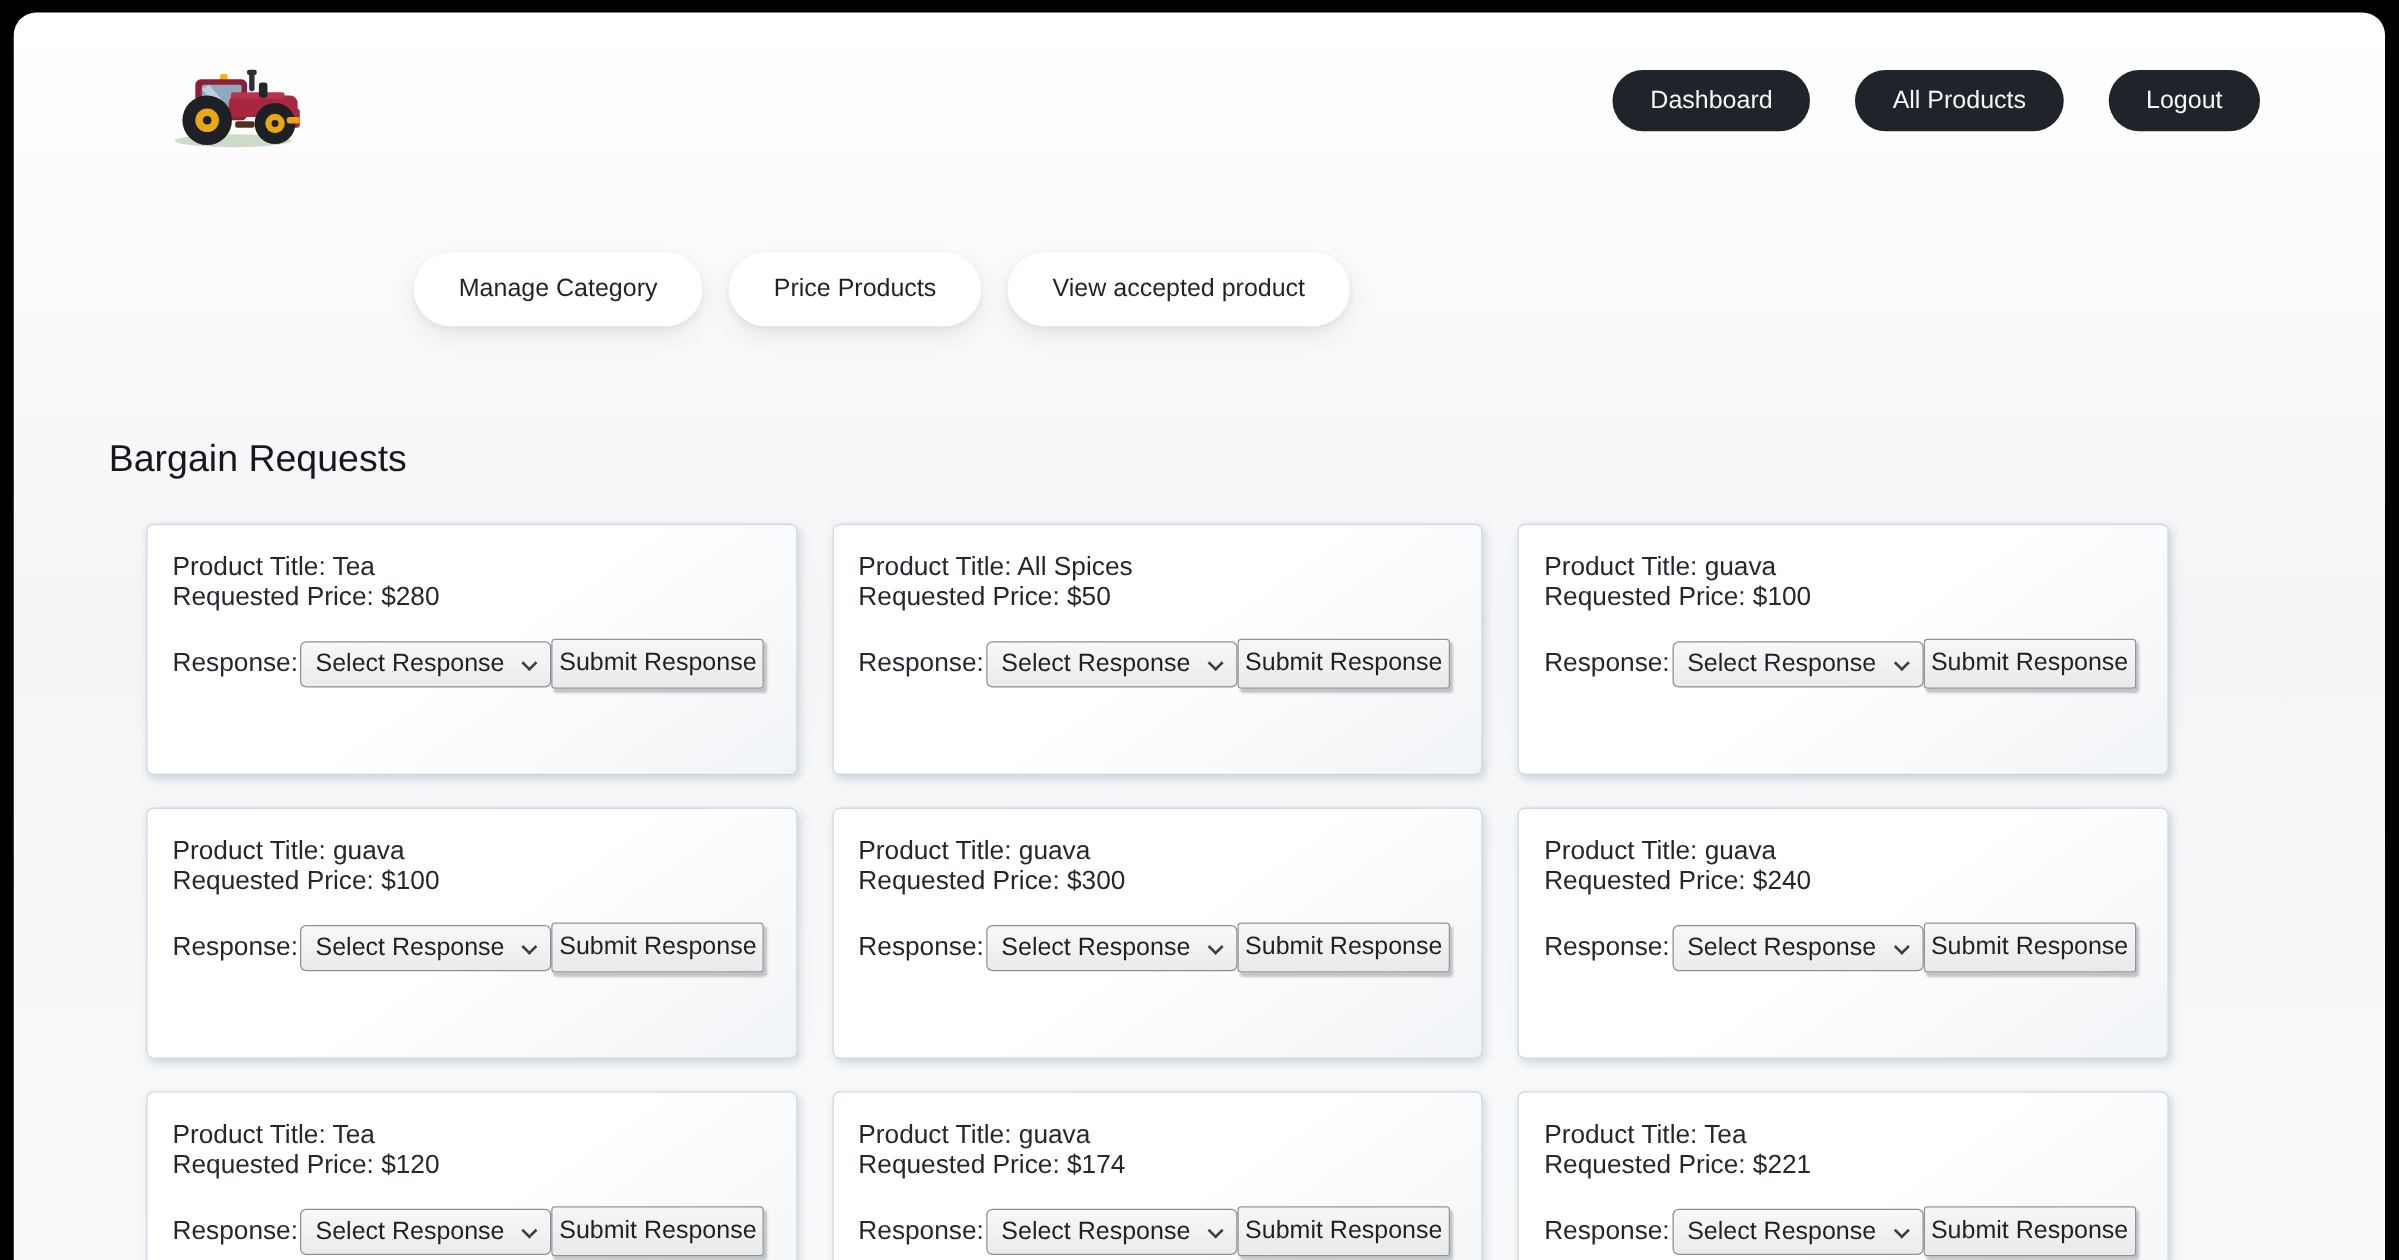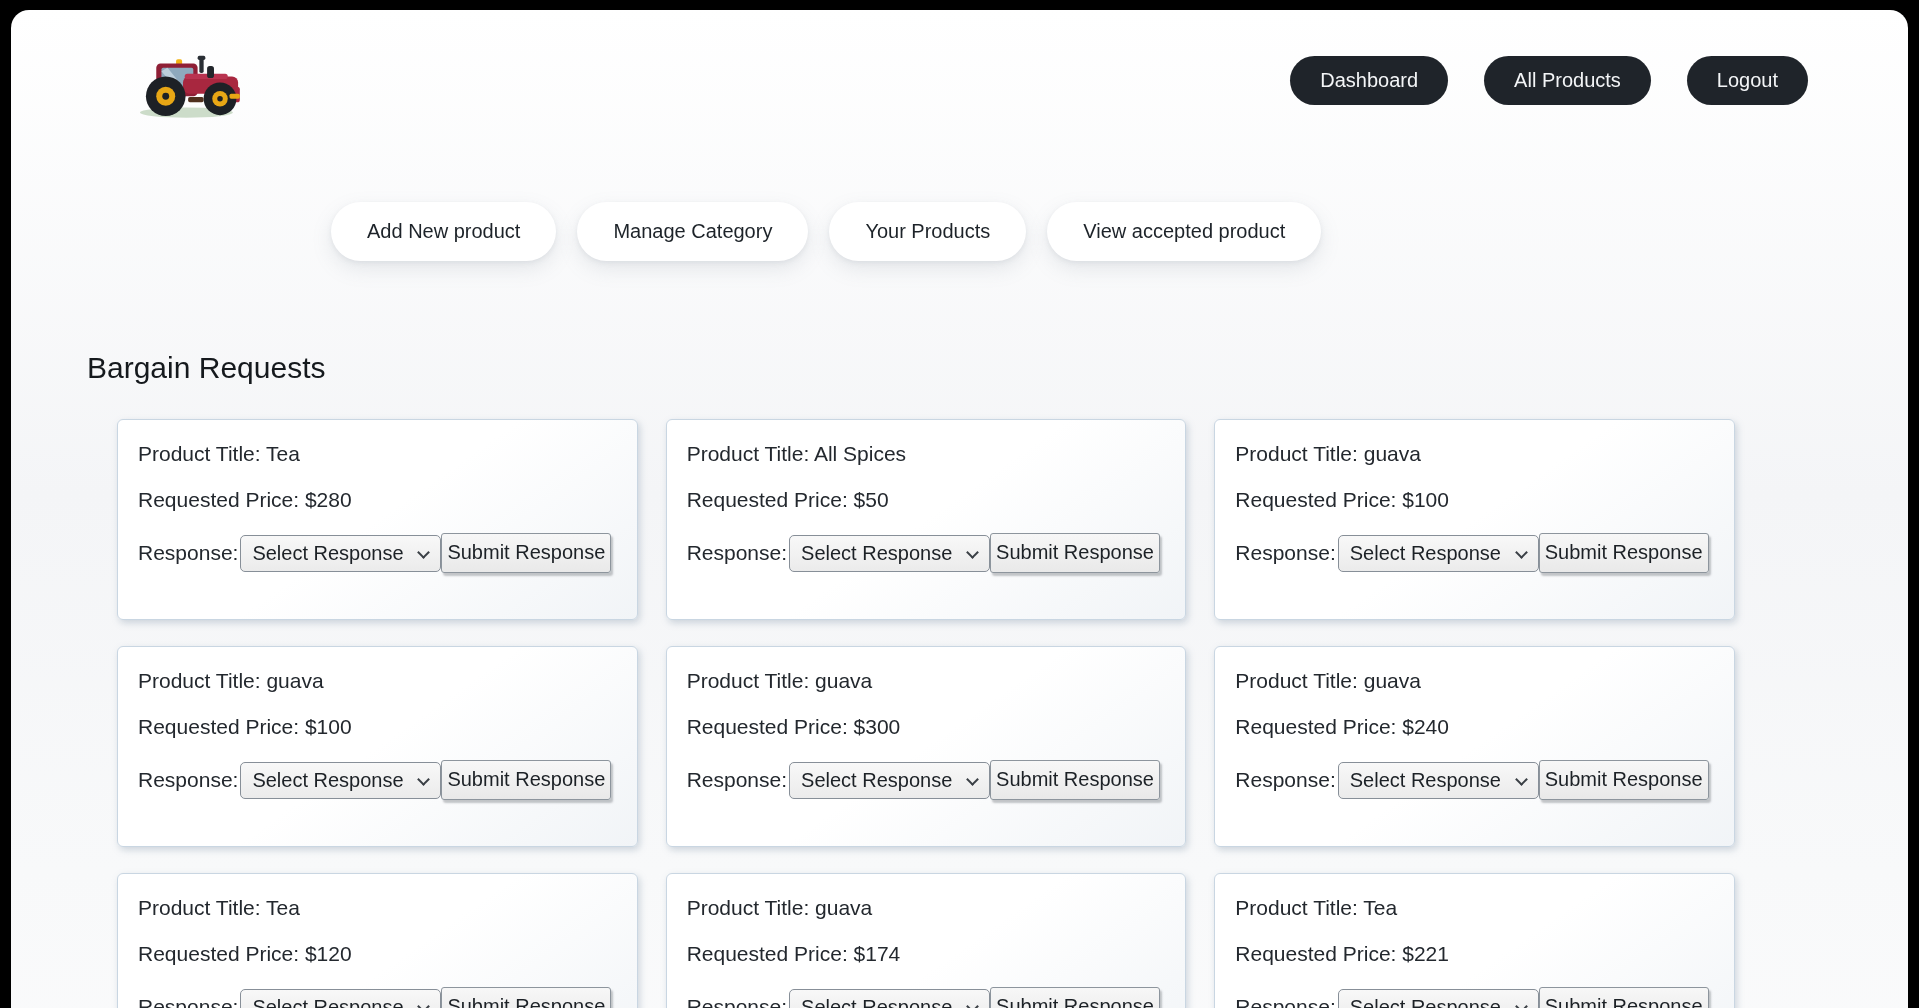--- a/index.html
+++ b/index.html
@@ -87,21 +87,21 @@
     border: 1px solid #c9d6e2;
     border-radius: 6px;
     padding: 22px 20px 20px;
     box-shadow: 2px 3px 7px rgba(125,145,165,0.35);
   }
   .card-line {
     margin: 0;
     font-size: 21px;
     color: #23282e;
   }
-  .card-line.price { margin-top: 22px; }
+  .card-line.price { }
   .response-row {
     display: flex;
     align-items: center;
     margin-top: 21px;
   }
   .resp-label { font-size: 21px; color: #23282e; }
   .select-wrap { position: relative; display: inline-block; margin-left: 2px; }
   .resp-select {
     appearance: none;
     -webkit-appearance: none;
@@ -167,23 +167,22 @@
       </svg>
     </span>
     <nav class="nav">
       <button class="nav-btn">Dashboard</button>
       <button class="nav-btn">All Products</button>
       <button class="nav-btn">Logout</button>
     </nav>
   </header>
 
   <div class="actions">
-    <button class="pill">Add New product</button>
     <button class="pill">Manage Category</button>
-    <button class="pill">Your Products</button>
+    <button class="pill">Price Products</button>
     <button class="pill">View accepted product</button>
   </div>
 
   <h2 class="section-title">Bargain Requests</h2>
 
   <div class="cards" id="cards">
   <div class="card">
     <p class="card-line title">Product Title: Tea</p>
     <p class="card-line price">Requested Price: $280</p>
     <div class="response-row">

